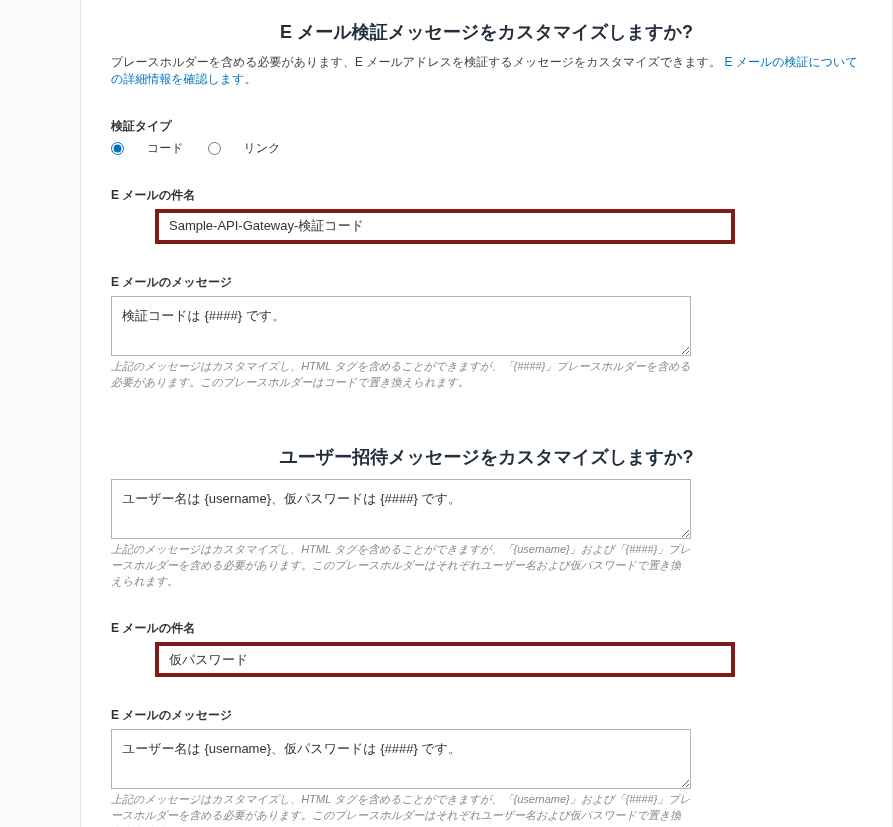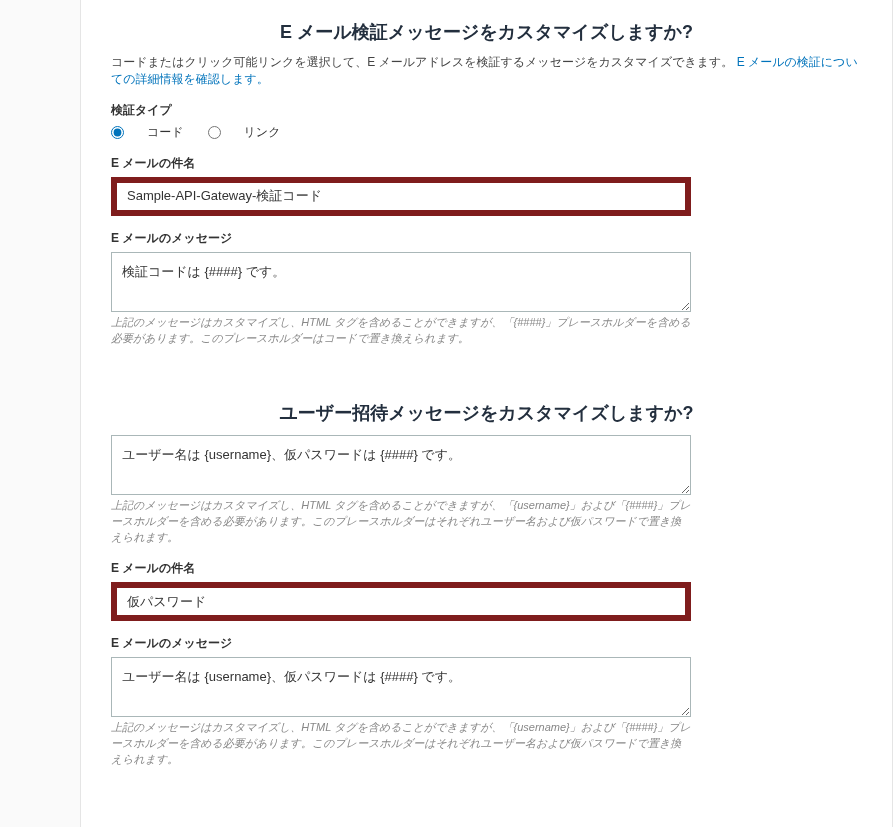--- a/index.html
+++ b/index.html
@@ -53,21 +53,21 @@
     .section-desc a {
       color: #0073bb;
       text-decoration: none;
     }
     .field-label {
       font-size: 12px;
       font-weight: bold;
       color: #333;
       display: block;
       margin-bottom: 5px;
-      margin-top: 14px;
+      margin-top: 30px;
     }
     .radio-row {
       display: flex;
       gap: 24px;
       align-items: center;
       margin-top: 4px;
     }
     .radio-item {
       display: flex;
       align-items: center;
@@ -78,24 +78,25 @@
     .radio-item input[type="radio"] {
       width: 13px;
       height: 13px;
       accent-color: #0073bb;
     }
     .text-input {
       width: 100%;
       max-width: 580px;
       padding: 6px 10px;
       font-size: 13px;
-      border: 6px solid #7f1d1d;
+      border: 4px solid #7f1d1d;
       background: #fff;
       font-family: inherit;
       color: #333;
+      margin-left: 44px;
     }
     .text-area {
       width: 100%;
       max-width: 580px;
       min-height: 60px;
       padding: 10px 10px;
       font-size: 13px;
       border: 1px solid #aab7b8;
       background: #fff;
       font-family: inherit;
@@ -118,21 +119,21 @@
 <body>
 
 <div class="page">
   <div class="sidebar-spacer"></div>
   <div class="main">
     <div class="content">
 
       <div class="section">
         <h2 class="section-title">E メール検証メッセージをカスタマイズしますか?</h2>
         <p class="section-desc">
-          <span>コードまたはクリック可能リンクを選択して、E メールアドレスを検証するメッセージをカスタマイズできます。</span>
+          <span>プレースホルダーを含める必要があります、E メールアドレスを検証するメッセージをカスタマイズできます。</span>
           <a href="#">E メールの検証についての詳細情報を確認します。</a>
         </p>
 
         <div class="full-width-group">
           <label class="field-label">検証タイプ</label>
           <div class="radio-row">
             <label class="radio-item">
               <input type="radio" name="vtype" checked="" style="">
               <span>コード</span>
             </label>

